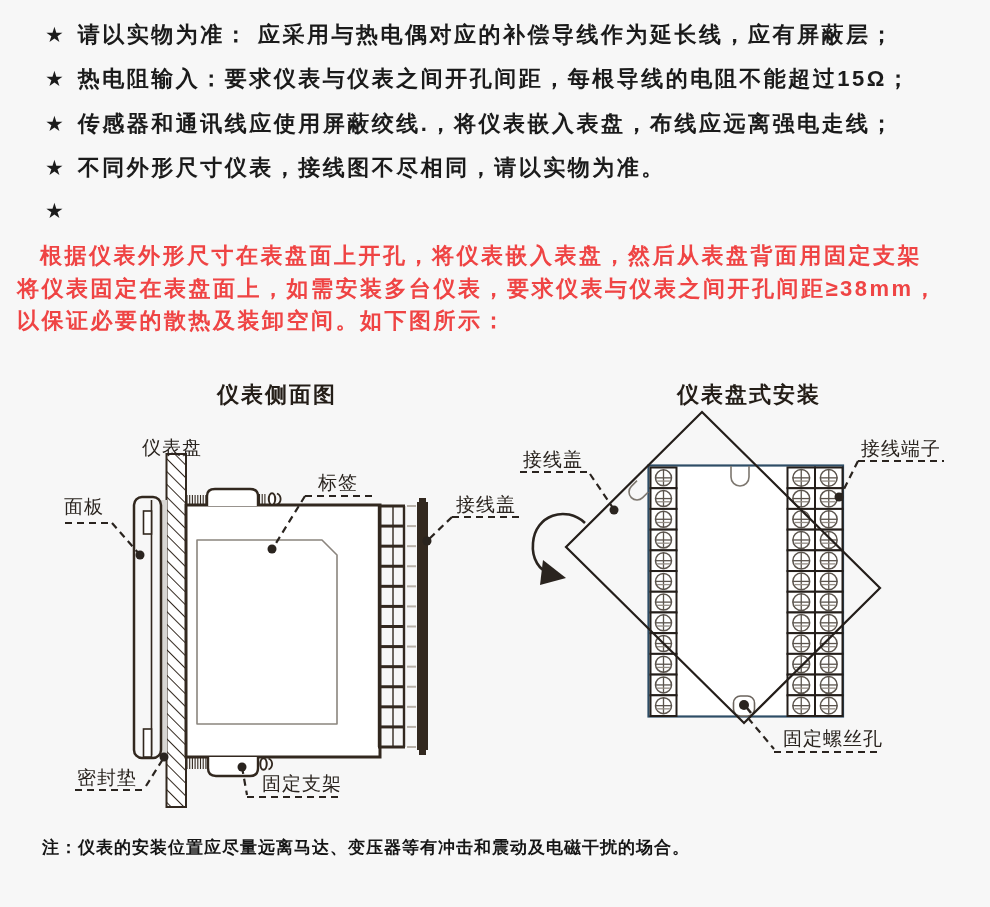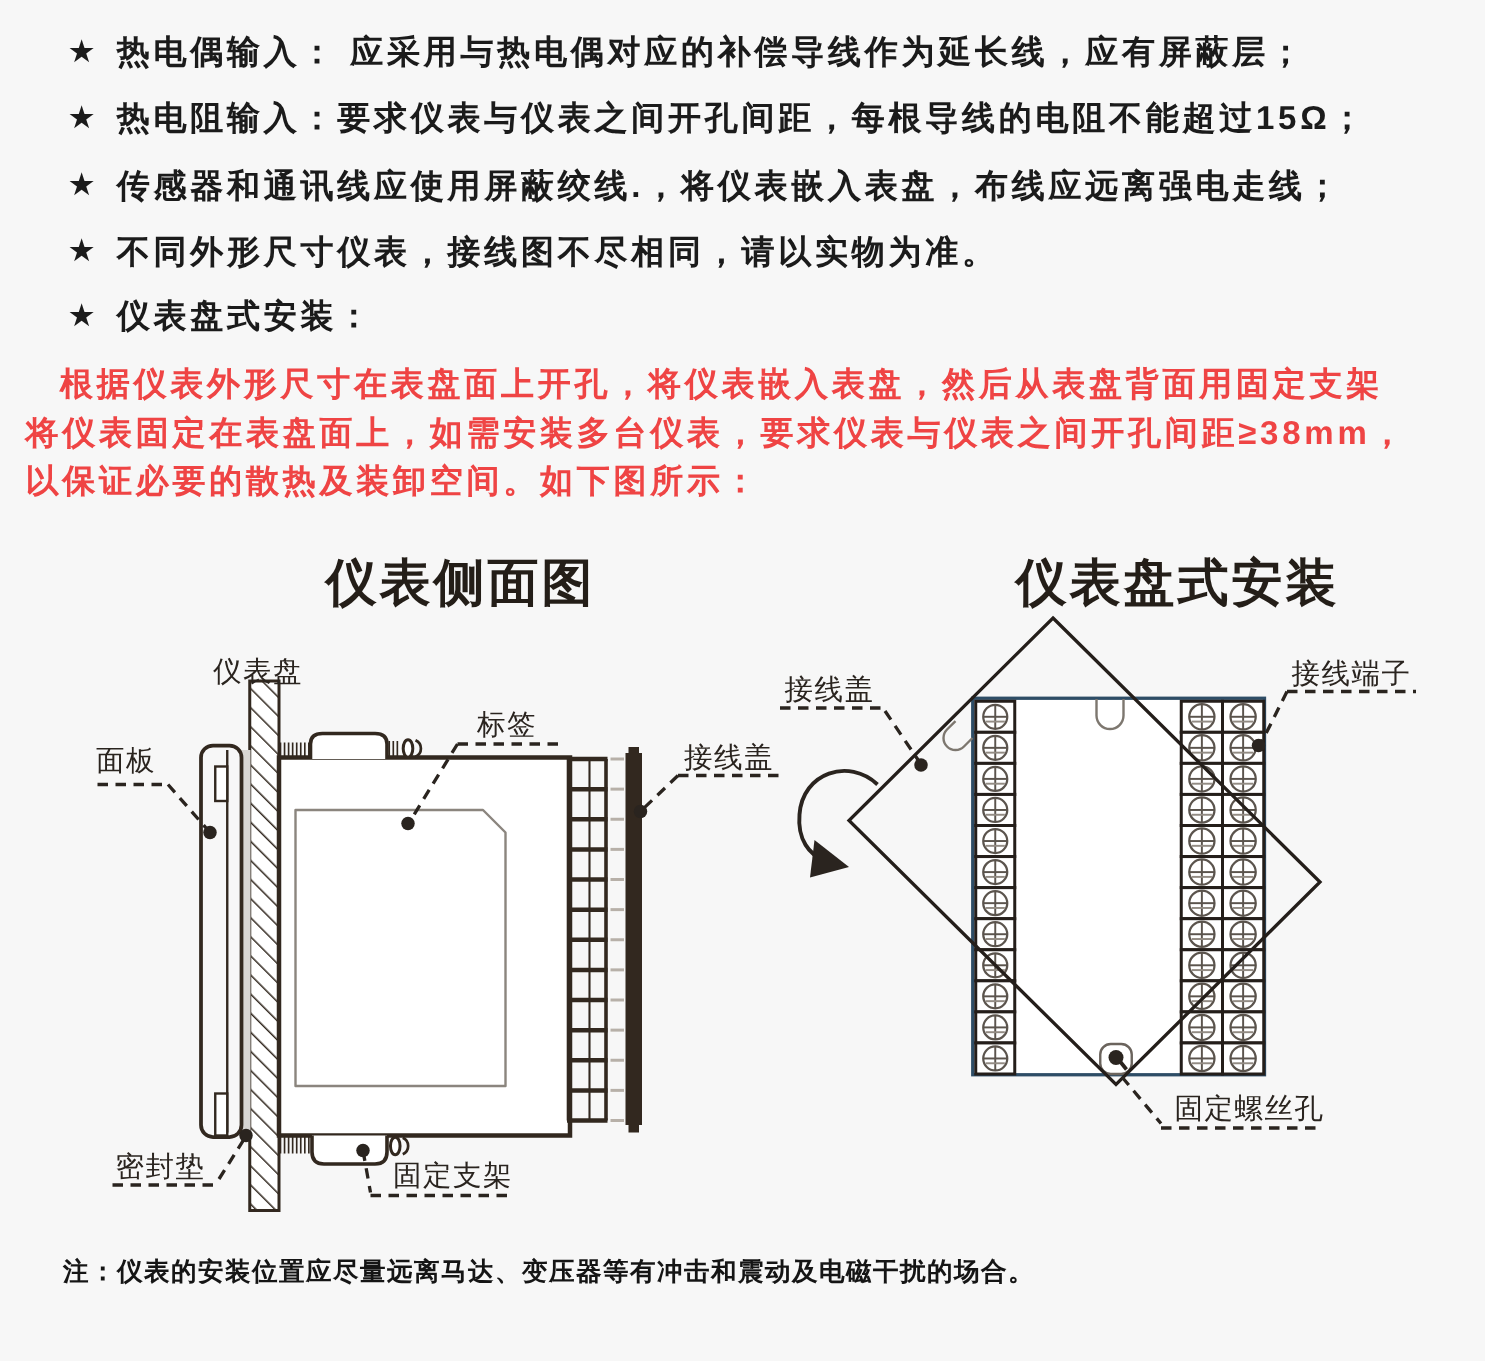--- a/index.html
+++ b/index.html
@@ -8,21 +8,21 @@
     background:#f7f7f7;
     font-family:"Liberation Sans","DejaVu Sans",sans-serif;
     color:#1b1b1b;
   }
   .bullet{position:absolute;left:45px;display:flex;align-items:flex-start;
     font-size:22px;font-weight:700;letter-spacing:2.5px;color:#1b1b1b;}
   .bullet .star{margin-right:14px;letter-spacing:0;font-size:21px;line-height:1.2;}
   .bullet .txt{line-height:1.2;}
   .para-line{position:absolute;font-size:22px;font-weight:700;letter-spacing:2.5px;color:#ef4444;line-height:1.2;}
   .fig-title{position:absolute;font-family:"Liberation Serif","DejaVu Serif",serif;
-    font-size:34px;font-weight:700;letter-spacing:2px;color:#241e18;}
+    font-size:22px;font-weight:700;letter-spacing:2px;color:#241e18;margin-top:14px;}
   .dlabel{position:absolute;font-size:19px;font-weight:500;letter-spacing:1px;color:#2a241f;}
   .note{position:absolute;font-size:17px;font-weight:700;letter-spacing:1px;color:#151515;}
   svg{position:absolute;left:0;top:0;}
 </style>
 </head>
 <body>
 
 <svg width="990" height="907" viewBox="0 0 990 907">
   <defs>
     <pattern id="hatch" width="9" height="9" patternUnits="userSpaceOnUse" patternTransform="rotate(-45)">
@@ -347,37 +347,36 @@
     </g>
     <g fill="#2a241f">
       <circle cx="614" cy="510" r="4.5"></circle>
       <circle cx="839" cy="497" r="4.5"></circle>
     </g>
   </g>
 </svg>
 
 <div class="bullet" style="top:22px">
     <span class="star">★</span>
-    <span class="txt">热电偶输入： 应采用与热电偶对应的补偿导线作为延长线，应有屏蔽层；</span>
+    <span class="txt">请以实物为准： 应采用与热电偶对应的补偿导线作为延长线，应有屏蔽层；</span>
   </div>
 <div class="bullet" style="top:66px">
     <span class="star">★</span>
     <span class="txt">热电阻输入：要求仪表与仪表之间开孔间距，每根导线的电阻不能超过15Ω；</span>
   </div>
 <div class="bullet" style="top:111px">
     <span class="star">★</span>
     <span class="txt">传感器和通讯线应使用屏蔽绞线.，将仪表嵌入表盘，布线应远离强电走线；</span>
   </div>
 <div class="bullet" style="top:155px">
     <span class="star">★</span>
     <span class="txt">不同外形尺寸仪表，接线图不尽相同，请以实物为准。</span>
   </div>
 <div class="bullet" style="top:198px">
     <span class="star">★</span>
-    <span class="txt">仪表盘式安装：</span>
   </div>
 
 <div class="para-line" style="left:40px;top:243px">根据仪表外形尺寸在表盘面上开孔，将仪表嵌入表盘，然后从表盘背面用固定支架</div>
 <div class="para-line" style="left:17px;top:276px">将仪表固定在表盘面上，如需安装多台仪表，要求仪表与仪表之间开孔间距≥38mm，</div>
 <div class="para-line" style="left:17px;top:308px">以保证必要的散热及装卸空间。如下图所示：</div>
 
 <div class="fig-title" style="left:217px;top:366px">仪表侧面图</div>
 <div class="fig-title" style="left:677px;top:366px">仪表盘式安装</div>
 
 <div class="dlabel" style="left:142px;top:435px">仪表盘</div>

